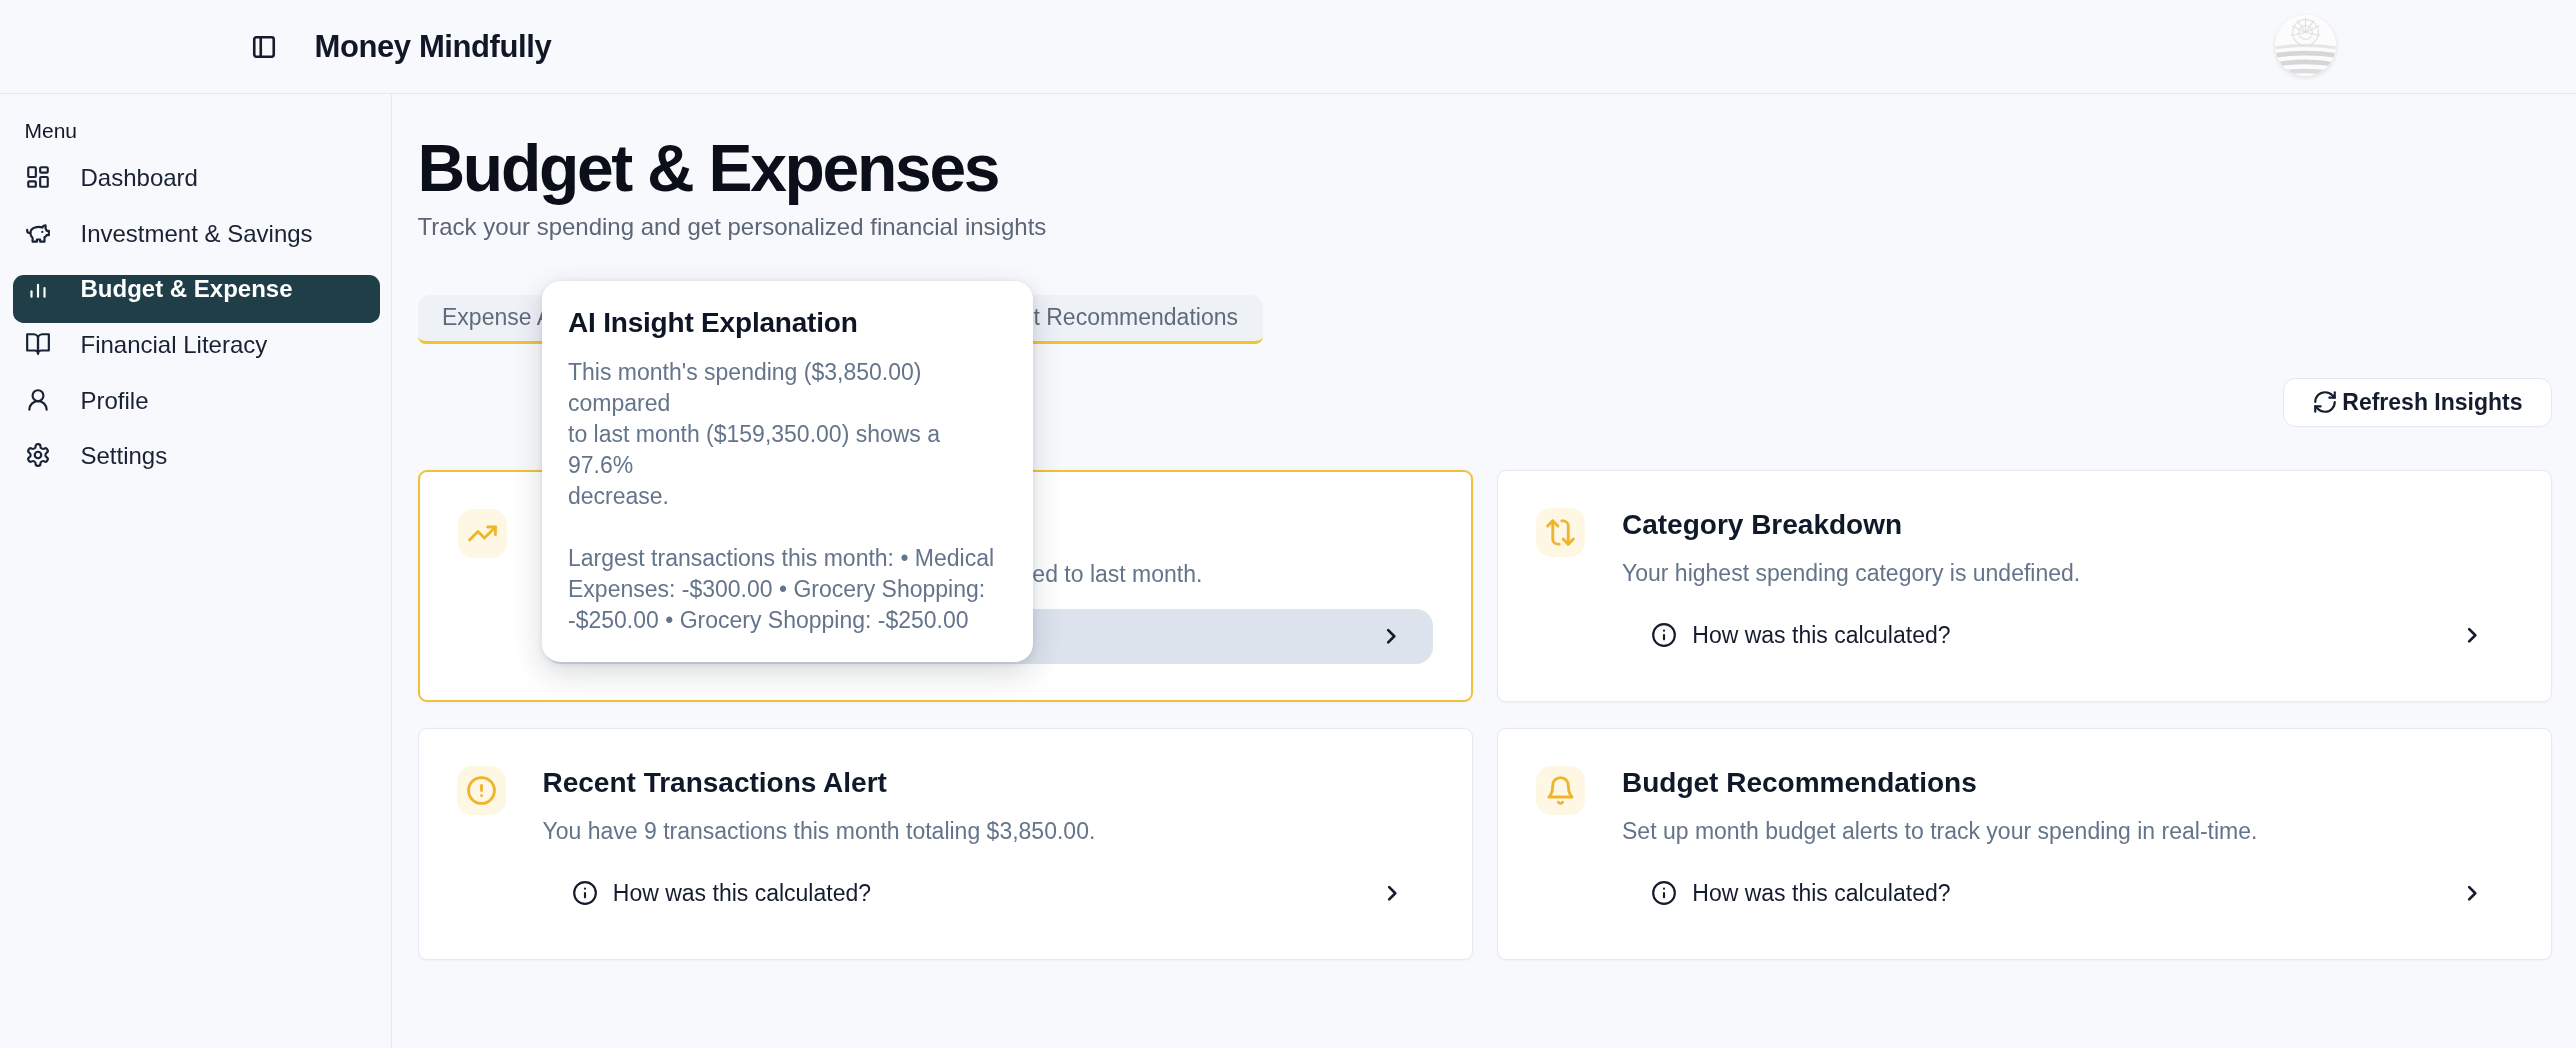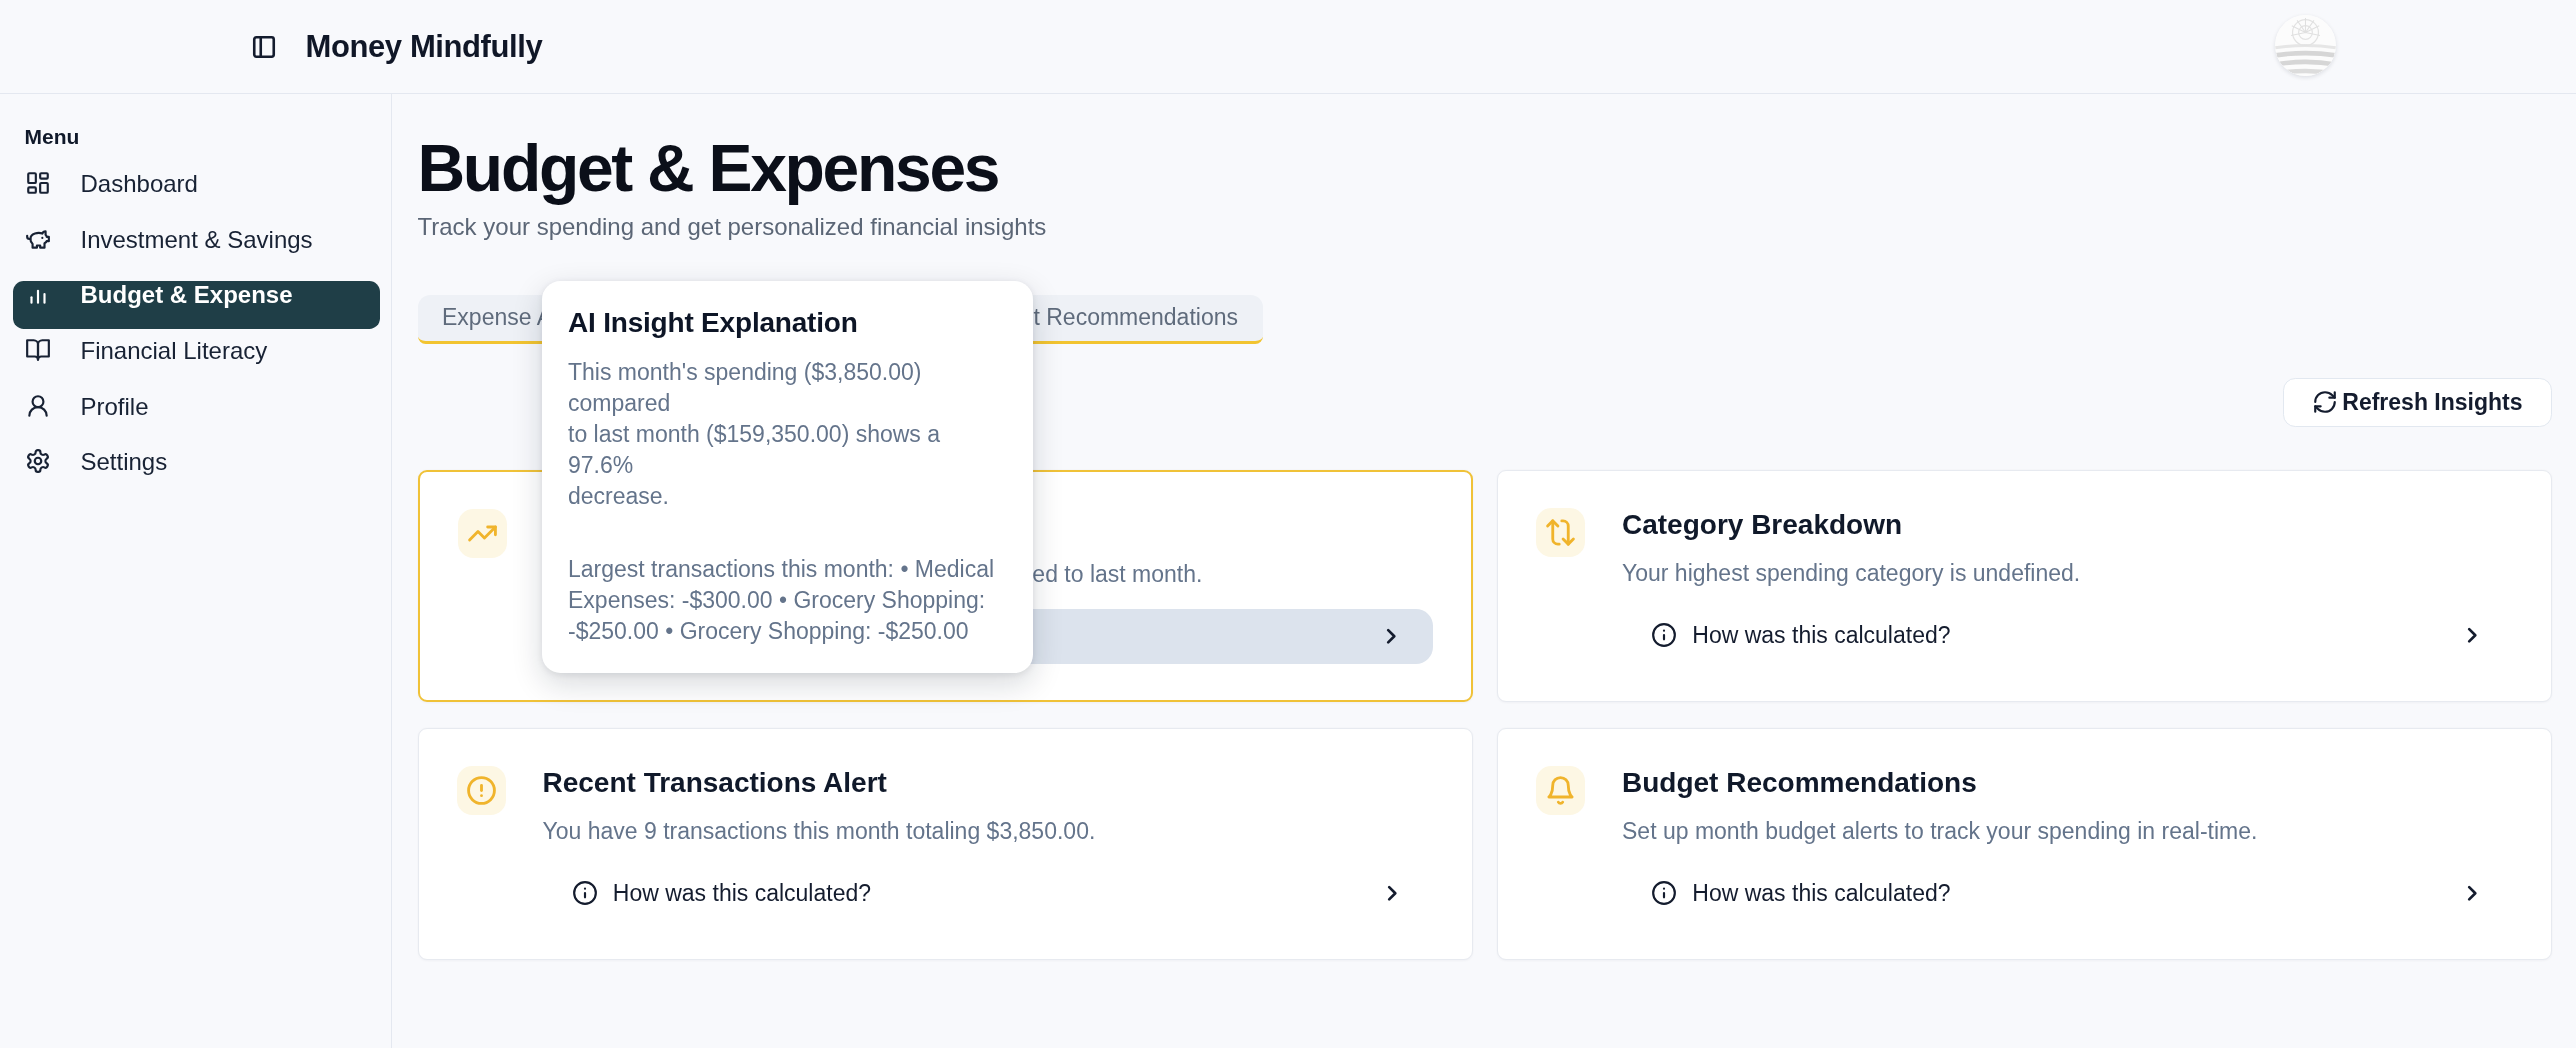--- a/index.html
+++ b/index.html
@@ -12,40 +12,41 @@
     overflow:hidden;
   }
   svg.ic { display:block; fill:none; stroke:currentColor; stroke-width:2; stroke-linecap:round; stroke-linejoin:round; }
 
   
   .topbar {
     position:absolute; top:0; left:0; right:0; height:94px;
     border-bottom:1.5px solid #e4e8f0;
     display:flex; align-items:center;
     padding-left:244px;
+    gap:9px;
   }
   .panel-toggle {
     width:40px; height:40px; border:none; background:transparent; color:#141c2e;
     display:flex; align-items:center; justify-content:center; cursor:pointer;
   }
   .panel-toggle svg { width:26px; height:26px; stroke-width:2.4; }
   .app-title { font-size:31px; font-weight:700; letter-spacing:-0.4px; color:#101727; margin-left:21.5px; }
   .avatar {
     position:absolute; left:2275px; top:15.3px; width:61px; height:61px; border-radius:50%;
     overflow:hidden; box-shadow:0 1.5px 4.6px rgba(15,23,42,.12); cursor:pointer; background:#fdfdfd;
   }
   .avatar svg { width:100%; height:100%; display:block; }
 
   
   .sidebar {
     position:absolute; top:94px; left:0; bottom:0; width:392px;
     border-right:1.5px solid #e4e8f0;
     padding:24.5px 11.5px 0 13px;
   }
-  .menu-label { font-size:21px; font-weight:700; color:#10192a; padding-left:11.5px;margin-top:6px; }
+  .menu-label { font-size:21px; font-weight:400; color:#10192a; padding-left:11.5px; }
   .nav { list-style:none; margin-top:21.5px; }
   .nav-item {
     height:48px; margin-bottom:7.7px; border-radius:10.7px;
     display:flex; align-items:flex-start; padding:0 11.5px; gap:30px;
     font-size:24px; color:#182234; cursor:pointer;
   }
   .nav-item svg { width:26px; height:26px; flex:0 0 auto; }
   .nav-item.active { background:#1f3e47; color:#ffffff; font-weight:700; }
 
   
@@ -98,21 +99,21 @@
 
   
   .popover {
     position:absolute; left:542px; top:281px; width:491px; z-index:50;
     background:#ffffff; border-radius:18.4px;
     box-shadow:0 10.7px 31px rgba(15,23,42,.16), 0 1.5px 6.1px rgba(15,23,42,.08);
     padding:26px;
   }
   .popover-title { font-size:28px; font-weight:700; color:#0d1526; letter-spacing:-0.2px; }
   .popover-text { margin-top:18.4px; font-size:23px; line-height:31px; color:#64748b; white-space:pre-line; }
-  .popover-list { margin-top:42px; font-size:23px; line-height:31px; color:#64748b; }
+  .popover-list { margin-top:31px; font-size:23px; line-height:31px; color:#64748b; }
 </style>
 </head>
 <body>
 
 <header class="topbar">
   <button class="panel-toggle">
     <span>
       <svg class="ic" viewBox="0 0 24 24">
           <rect x="3" y="3" width="18" height="18" rx="2"></rect>
           <path d="M9 3v18"></path>

